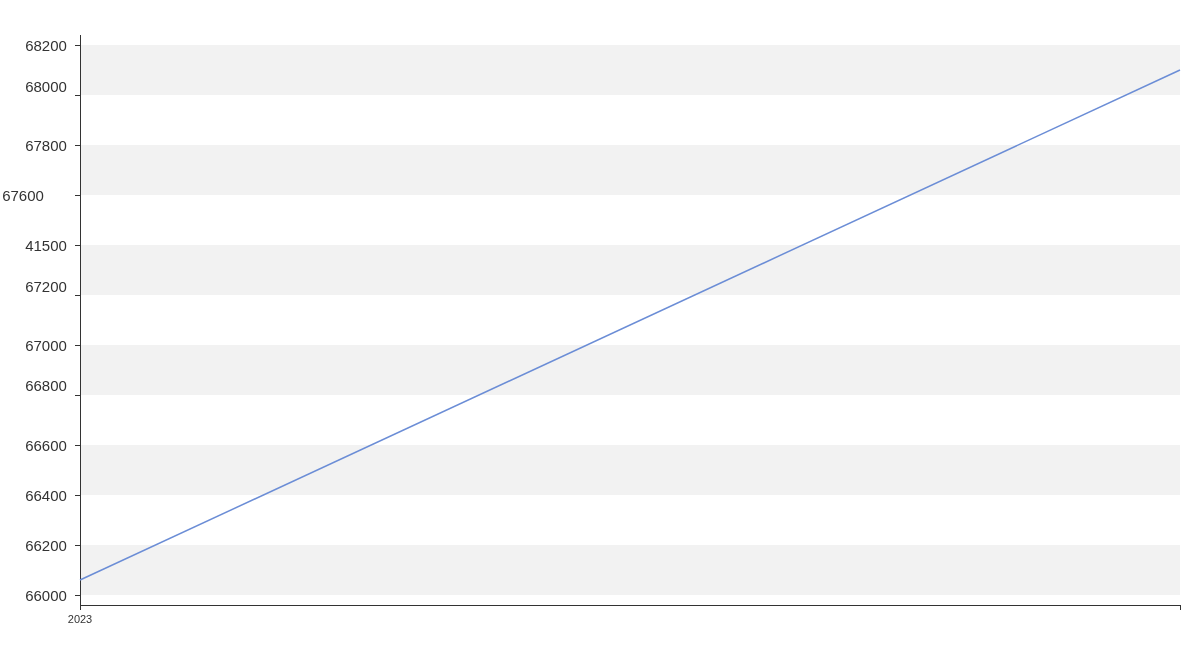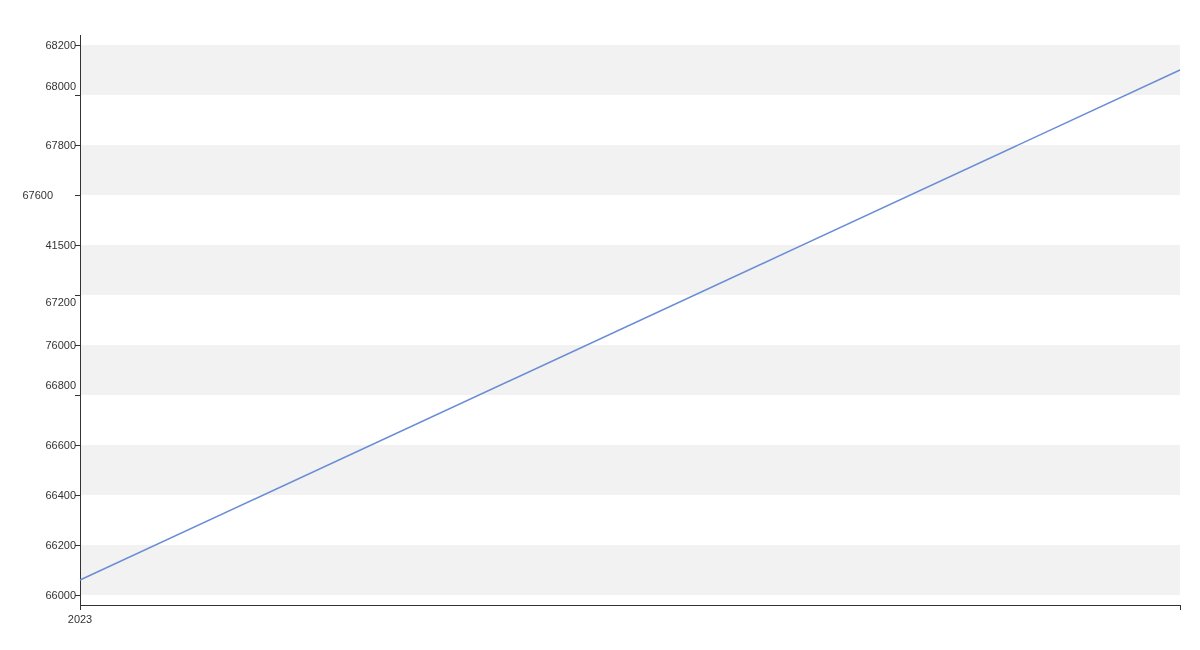--- a/index.html
+++ b/index.html
@@ -54,22 +54,22 @@
   .x-axis-line {
     left: 0;
     top: 570px;
     width: 1100px;
     height: 1px;
   }
   .y-tick {
     position: absolute;
     right: 1104px;
     width: 60px;
-    text-align: right;
-    font-size: 11px;
+    text-align: center;
+    font-size: 15px;
     color: #333;
     transform: translateY(-50%);
   }
   .y-tick-mark {
     position: absolute;
     left: -5px;
     width: 5px;
     height: 1px;
     background: #333;
   }
@@ -132,20 +132,20 @@
       <div class="x-tick-mark" style="left: 0px;"></div>
       <div class="x-tick" style="left: 0px;">2023</div>
       <div class="x-tick-mark" style="left: 1100px;"></div>
       <div class="x-tick" style="left: 1164px;">2024</div>
     </div>
 <div class="y-tick" style="top: 595px; position: absolute; right: 1124px;">66000</div>
     <div class="y-tick" style="top: 545px; position: absolute; right: 1124px;">66200</div>
     <div class="y-tick" style="top: 495px; position: absolute; right: 1124px;">66400</div>
     <div class="y-tick" style="top: 445px; position: absolute; right: 1124px;">66600</div>
     <div class="y-tick" style="top: 385px; position: absolute; right: 1124px;">66800</div>
-    <div class="y-tick" style="top: 345px; position: absolute; right: 1124px;">76000</div>
-    <div class="y-tick" style="top: 302px; position: absolute; right: 1124px;">67200</div>
+    <div class="y-tick" style="top: 345px; position: absolute; right: 1124px;">67000</div>
+    <div class="y-tick" style="top: 286px; position: absolute; right: 1124px;">67200</div>
     <div class="y-tick" style="top: 245px; position: absolute; right: 1124px;">41500</div>
     <div class="y-tick" style="top: 195px; position: absolute; right: 1147px;">67600</div>
     <div class="y-tick" style="top: 145px; position: absolute; right: 1124px;">67800</div>
     <div class="y-tick" style="top: 86px; position: absolute; right: 1124px;">68000</div>
     <div class="y-tick" style="top: 45px; position: absolute; right: 1124px;">68200</div>
   </div>
 
 </body></html>

